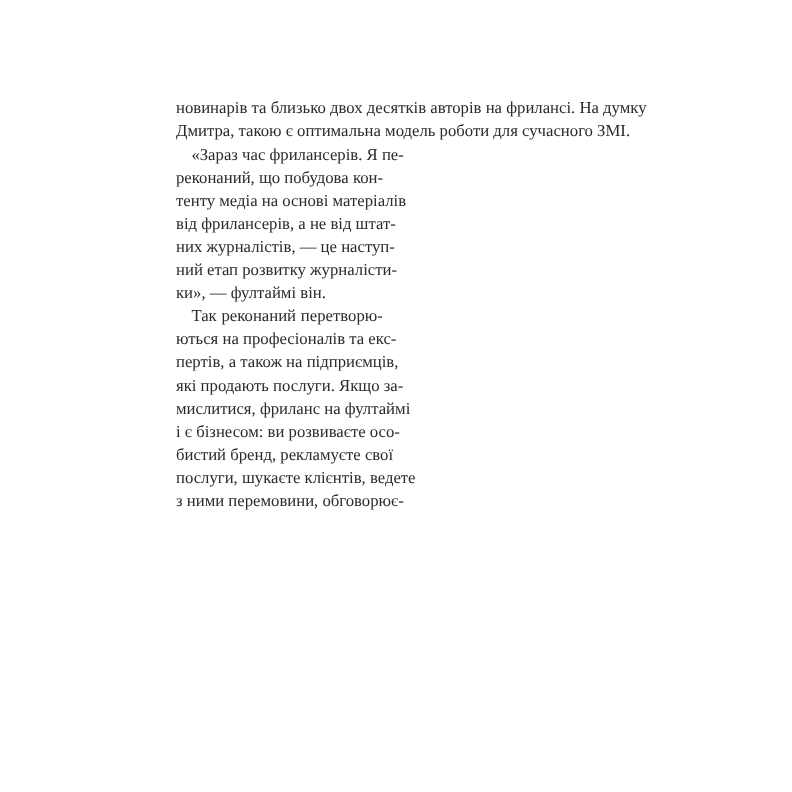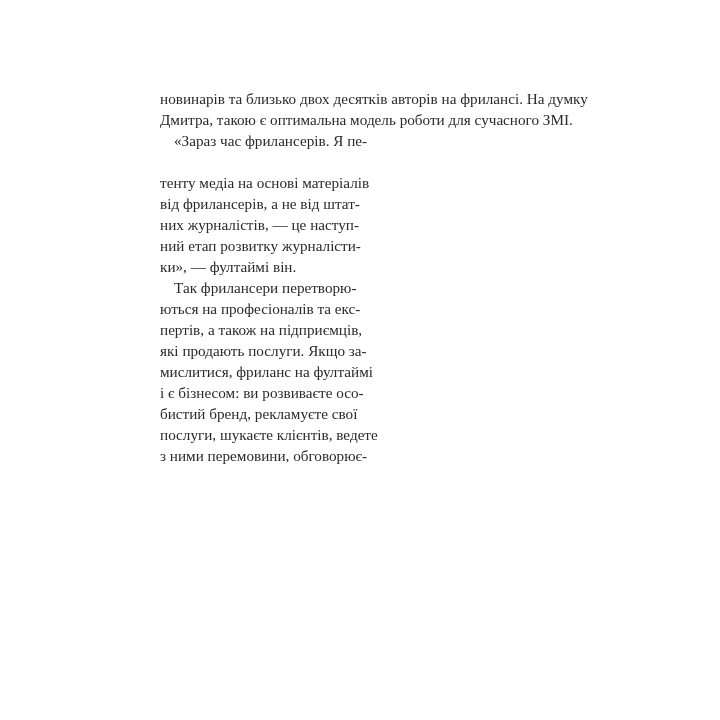--- a/index.html
+++ b/index.html
@@ -19,27 +19,28 @@
 </style>
 </head>
 <body>
 
 <div class="page">
 
   <div class="line full" style="top:88px">новинарів та близько двох десятків авторів на фрилансі. На думку</div>
   <div class="line full last" style="top:109px">Дмитра, такою є оптимальна модель роботи для сучасного ЗМІ.</div>
 
   <div class="line narrow ind" style="top:130px">«Зараз час фрилансерів. Я пе-</div>
+  <div class="line narrow" style="top:151px">реконаний, що побудова кон-</div>
   <div class="line narrow" style="top:172px">тенту медіа на основі матеріалів</div>
   <div class="line narrow" style="top:193px">від фрилансерів, а не від штат-</div>
   <div class="line narrow" style="top:214px">них журналістів, — це наступ-</div>
   <div class="line narrow" style="top:235px">ний етап розвитку журналісти-</div>
   <div class="line narrow last" style="top:256px">ки», — фултаймі він.</div>
 
-  <div class="line narrow ind" style="top:277px">Так фрилансери перетворю-</div>
+  <div class="line narrow ind" style="top:277px">Так реконаний перетворю-</div>
   <div class="line narrow" style="top:298px">ються на професіоналів та екс-</div>
   <div class="line narrow" style="top:319px">пертів, а також на підприємців,</div>
   <div class="line narrow" style="top:340px">які продають послуги. Якщо за-</div>
   <div class="line narrow" style="top:361px">мислитися, фриланс на фултаймі</div>
   <div class="line narrow" style="top:382px">і є бізнесом: ви розвиваєте осо-</div>
   <div class="line narrow" style="top:403px">бистий бренд, рекламуєте свої</div>
   <div class="line narrow" style="top:424px">послуги, шукаєте клієнтів, ведете</div>
   <div class="line narrow" style="top:445px">з ними перемовини, обговорює-</div>
 </div>
 

